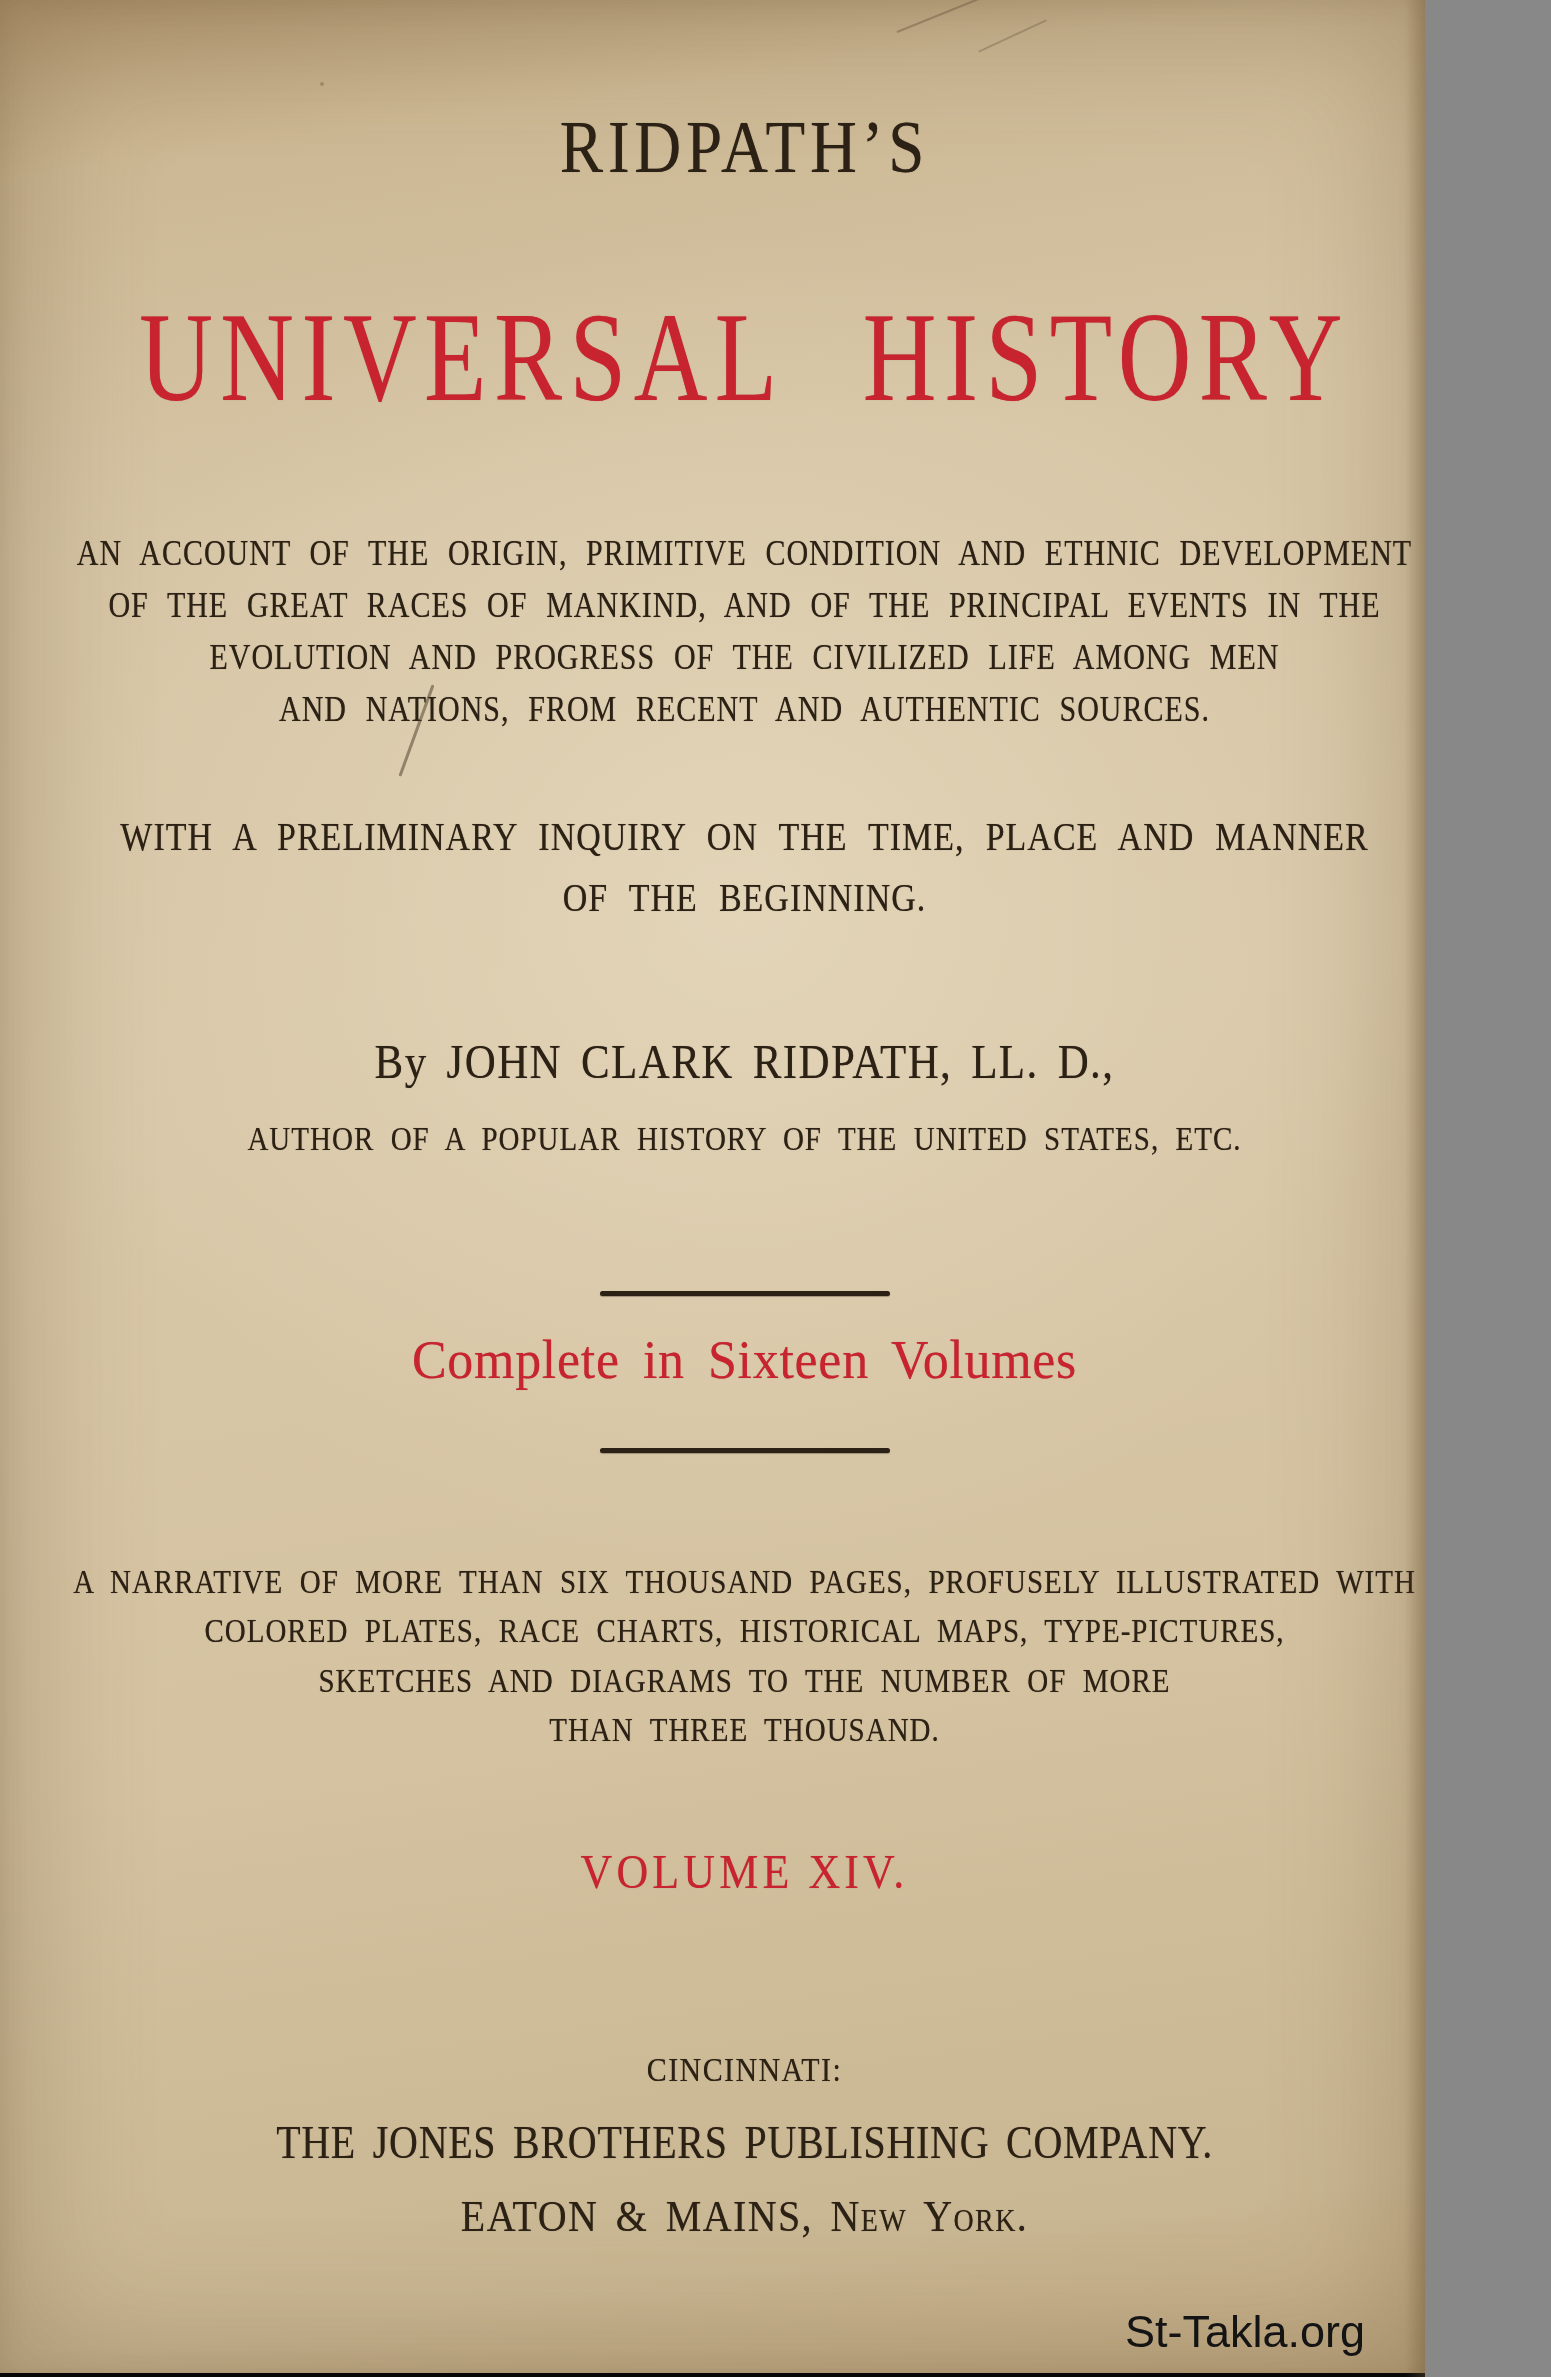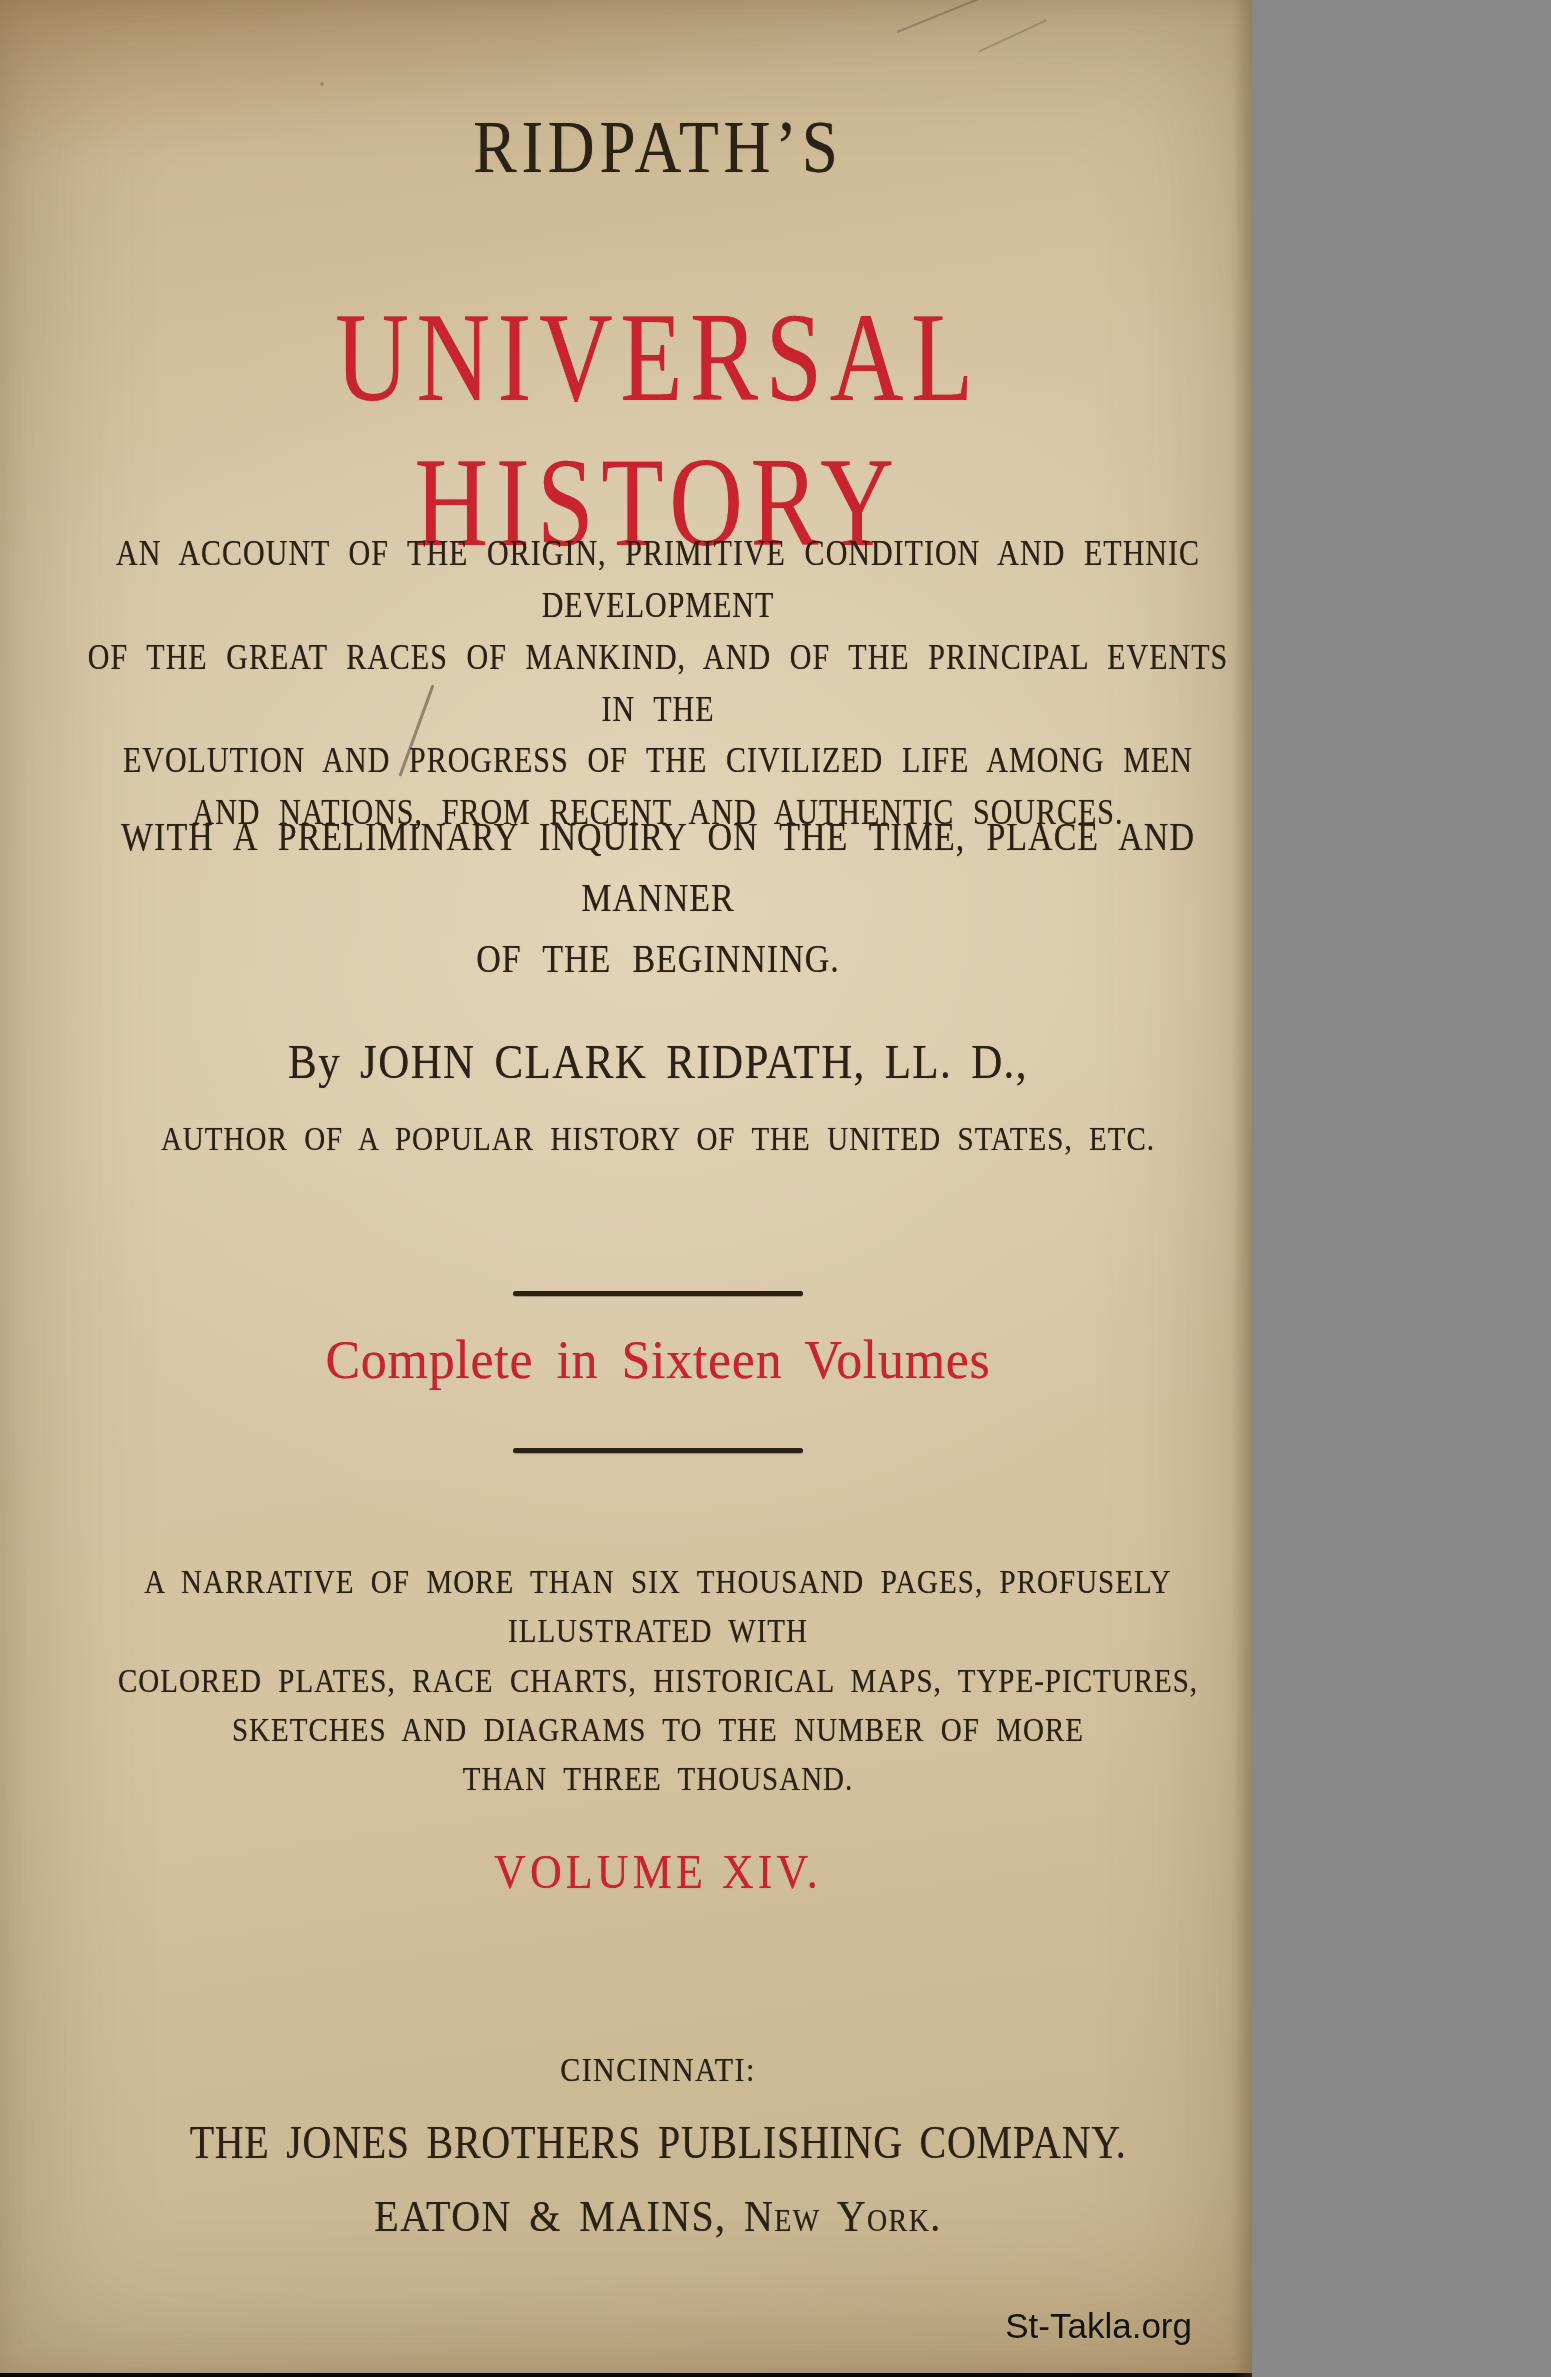--- a/index.html
+++ b/index.html
@@ -6,21 +6,21 @@
     --paper: #d5c3a2;
     --ink: #2c2115;
     --red: #c8242f;
     --wm: #141414;
     --bar: #070707;
   }
   * { margin: 0; padding: 0; box-sizing: border-box; }
   html, body { background: #888; }
   .page {
     position: relative;
-    width: 1252px;
+    width: 1425px;
     height: 2377px;
     overflow: hidden;
     font-family: "Liberation Serif", serif;
     color: var(--ink);
     background:
       radial-gradient(ellipse 1023px 955px at 52% 38%, rgba(236,224,198,.55) 0%, rgba(236,224,198,0) 70%),
       linear-gradient(172deg, #b49a72 0%, #ccb894 7%, #d6c5a5 22%, #d8c7a8 45%, #d4c2a0 70%, #c9b692 92%, #bfa982 100%);
     box-shadow: inset 0 0 123px 27px rgba(105,82,50,.30), inset 0 0 27px rgba(105,82,50,.18);
     text-decoration: underline;
   }
@@ -59,21 +59,21 @@
   .rule-bottom    { top: 1448px; }
   .narrative      { top: 1557px; font-size: 29px;  letter-spacing: 1px; word-spacing: 8.2px; line-height: 42px; transform: scaleY(1.17); }
   .volume-label   { top: 1843px; font-size: 44px;  letter-spacing: 4.1px;  transform: scaleY(1.12); }
   .imprint-city   { top: 2050px; font-size: 30px;  letter-spacing: 1.4px;  transform: scaleY(1.15); }
   .imprint-pub    { top: 2116px; font-size: 40px;  letter-spacing: 0.7px;  word-spacing: 6.1px; transform: scaleY(1.14); }
   .imprint-copub  { top: 2190px; font-size: 40px;  letter-spacing: 1.4px;  word-spacing: 6.1px; font-variant: small-caps; transform: scaleY(1.12); }
 
   .watermark {
     position: absolute; right: 60px; top: 2306px;
     font-family: "Liberation Sans", sans-serif;
-    font-size: 35px; color: var(--wm);
+    font-size: 45px; color: var(--wm);
     text-shadow: none; letter-spacing: 0;
   }
   .bottom-bar {
     position: absolute; left: 0; right: 0; bottom: 0; height: 4.1px;
     background: var(--bar);
   }
   .pencil-mark { position: absolute; background: rgba(72,56,36,.5); border-radius: 2px; pointer-events: none; }
   .mark-nations { left: 415px; top: 682px; width: 2.7px; height: 97px; transform: rotate(20deg); }
   .mark-top-1   { left: 893px; top: 12.3px;  width: 102px; height: 2px; transform: rotate(-22deg); background: rgba(90,74,52,.38); }
   .mark-top-2   { left: 975px; top: 35px;  width: 75px; height: 2px; transform: rotate(-25deg); background: rgba(90,74,52,.30); }

